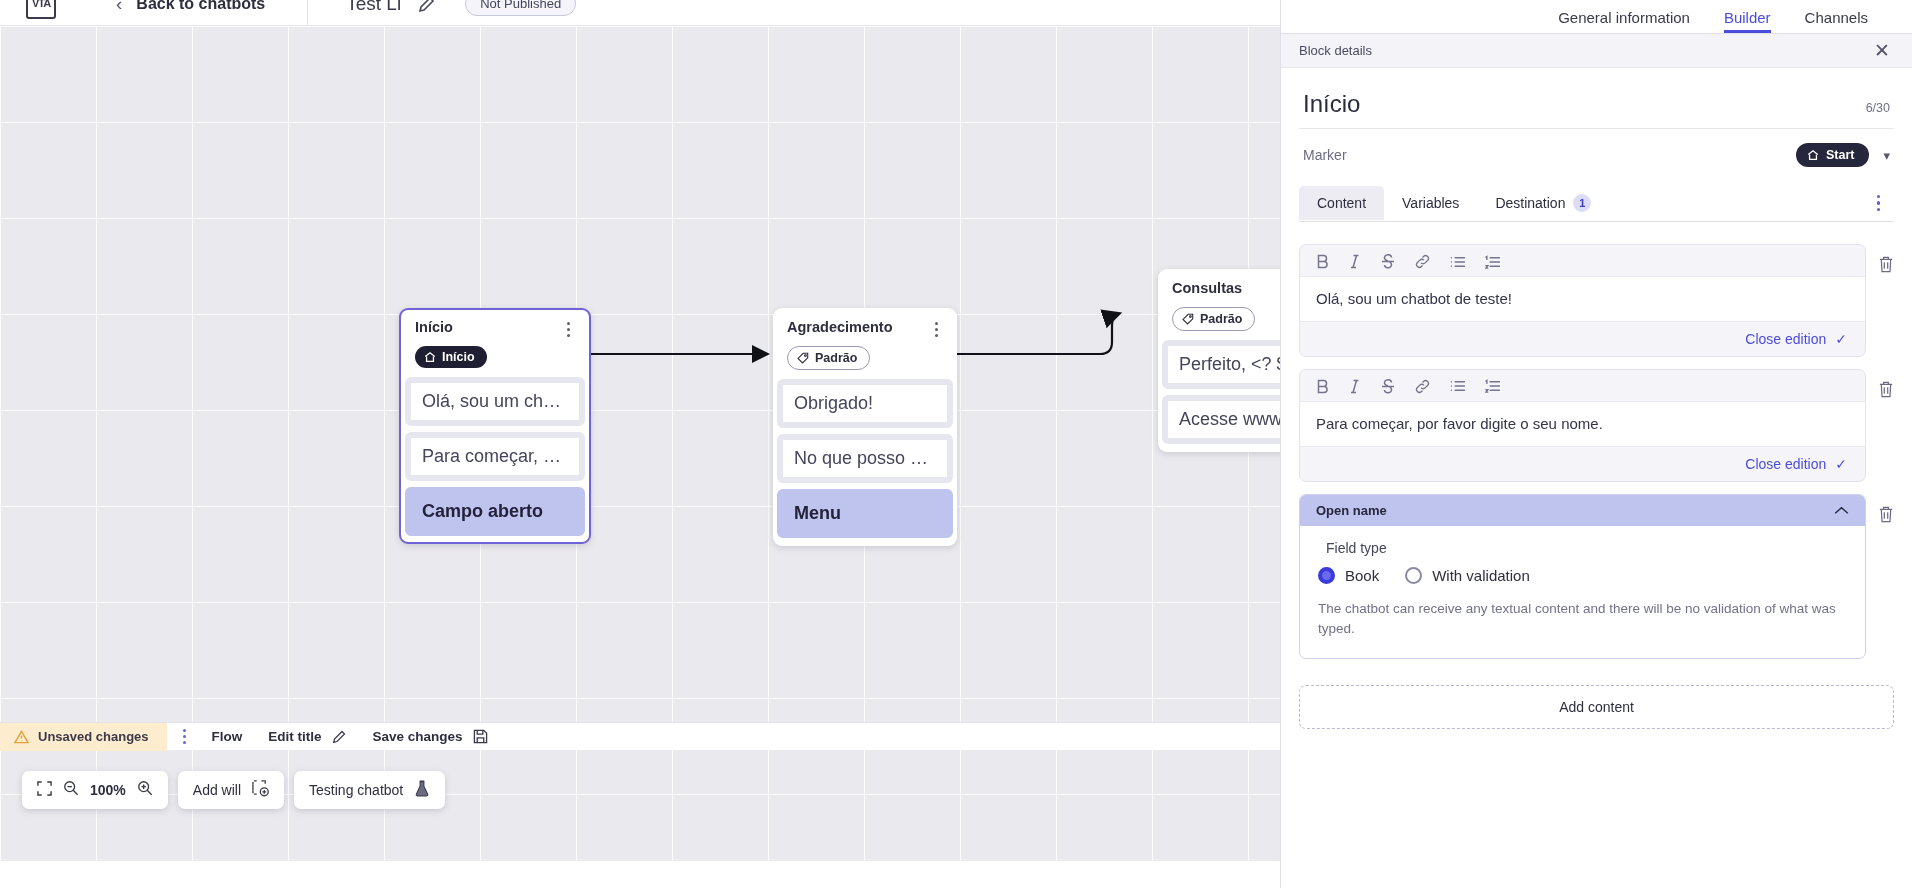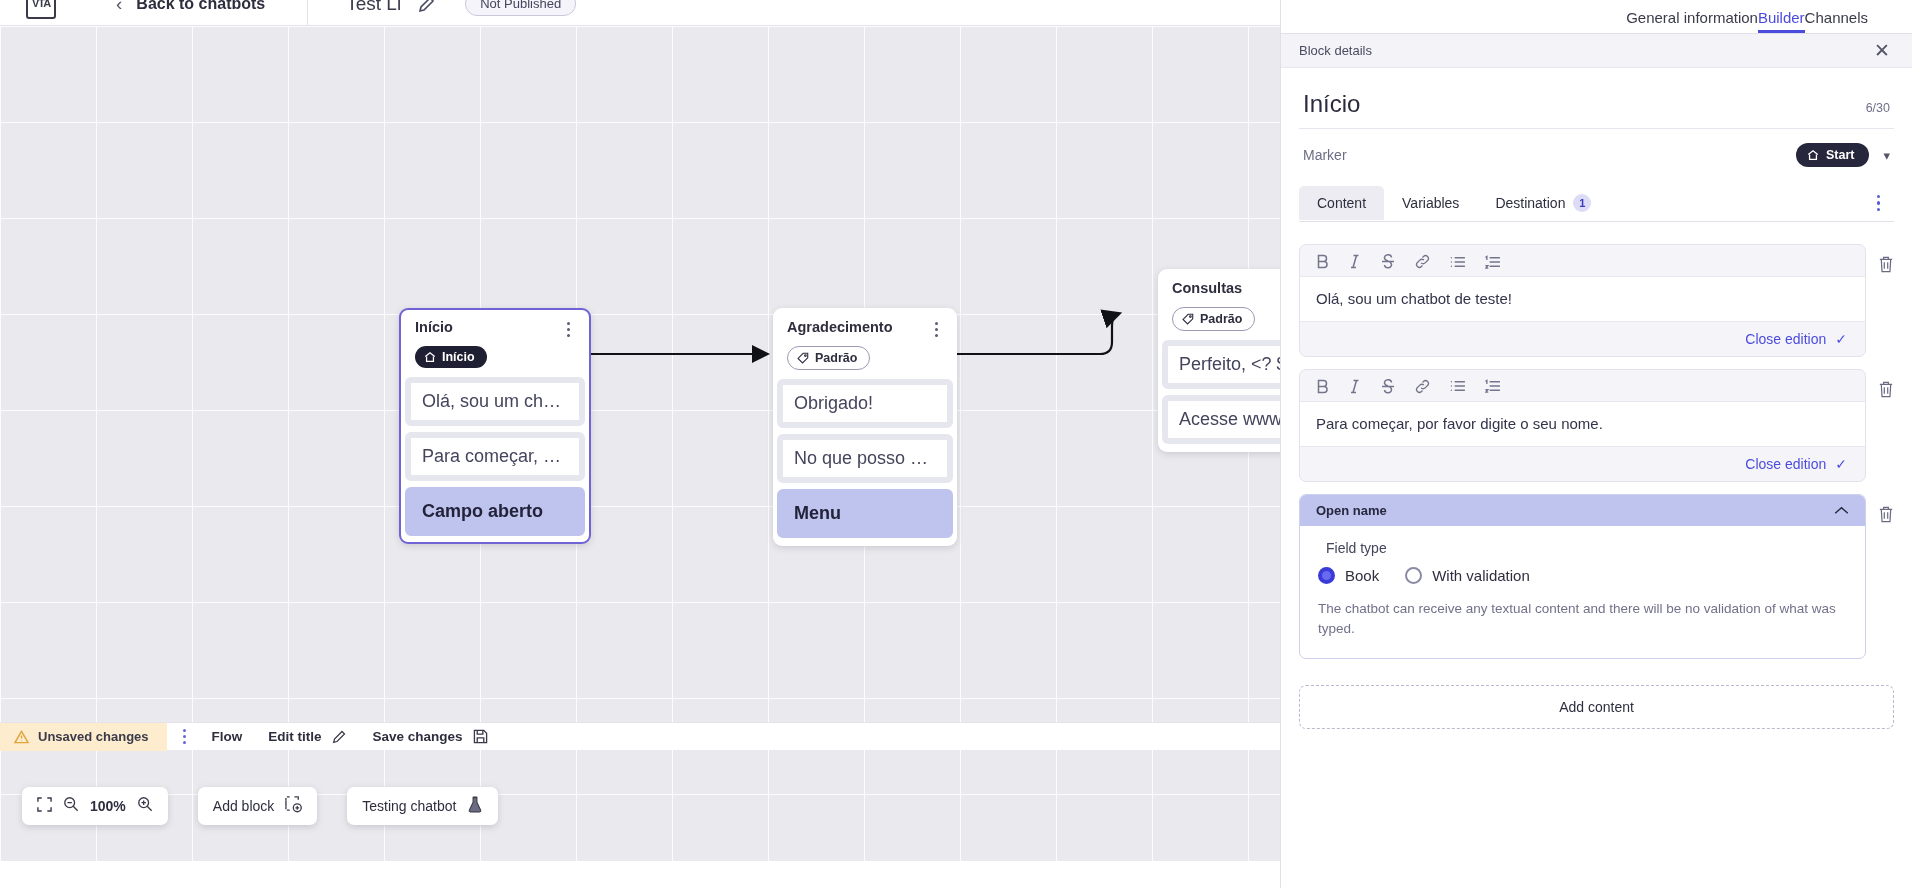--- a/index.html
+++ b/index.html
@@ -78,21 +78,21 @@
     padding: 8px 11px; font-size: 18px; color: #44445c;
     white-space: nowrap; overflow: hidden; text-overflow: ellipsis;
   }
   .row.plain { border-color: #e6e6ef; }
   .row.hl {
     background: #bfc4ef; border-color: #bfc4ef;
     font-weight: 700; color: #22223a;
   }
 
   
-  .toolbar { position: absolute; left: 22px; bottom: 36px; display: flex; gap: 30px; z-index: 6; justify-content: space-between; }
+  .toolbar { position: absolute; left: 22px; bottom: 52px; display: flex; gap: 10px; z-index: 6; justify-content: space-between; }
   .tb-group {
     background: #fff; border-radius: 7px; box-shadow: 0 2px 7px rgba(40,40,70,.18);
     height: 38px; display: flex; align-items: center; padding: 0 15px; gap: 11px;
   }
   .tb-label { font-size: 14px; color: #2e2e3f; font-weight: 400; white-space: nowrap; }
   .tb-zoomlabel { font-size: 14px; color: #2e2e3f; font-weight: 700; }
 
   
   .statusbar {
     position: absolute; left: 0; bottom: 0; width: 1560px; height: 28px;
@@ -112,21 +112,21 @@
   }
 
   
   .panel {
     position: absolute; top: 0; right: 0; width: 632px; height: 888px;
     background: #fff; border-left: 1px solid #e0e0ea;
     display: flex; flex-direction: column;
   }
   .panel-tabs {
     height: 34px; display: flex; align-items: flex-end; justify-content: flex-end;
-    padding: 0 44px 0 0; border-bottom: 1px solid #e0e0ea;
+    gap: 34px; padding: 0 44px 0 0; border-bottom: 1px solid #e0e0ea;
   }
   .ptab { font-size: 15px; color: #3a3a4a; padding-bottom: 7px; white-space: nowrap; }
   .ptab.active { color: #4b4bdd; font-weight: 400; box-shadow: inset 0 -3px 0 #4b4bdd; }
 
   .block-details {
     background: #f4f4f8; height: 34px; display: flex; align-items: center;
     padding: 0 22px 0 18px; border-bottom: 1px solid #e8e8ef;
   }
   .bd-label { flex: 1; font-size: 13px; color: #4a4a60; }
   .close-x { font-size: 19px; color: #55556a; line-height: 1; }
@@ -345,21 +345,21 @@
         </span>
         <span class="tb-zoomlabel">100%</span>
         <span>
           <svg width="16" height="16" viewBox="0 0 18 18" fill="none" stroke="#3a3a4a" stroke-width="1.5">
             <circle cx="7.5" cy="7.5" r="5.5"></circle>
               <path d="M11.5 11.5L16.5 16.5M5 7.5h5M7.5 5v5"></path>
           </svg>
         </span>
       </div>
       <div class="tb-group">
-        <span class="tb-label">Add block</span>
+        <span class="tb-label">Add will</span>
         <span>
           <svg width="17" height="17" viewBox="0 0 18 18" fill="none" stroke="#3a3a4a" stroke-width="1.4">
             <path d="M1 5V1h4M1 11v4h4M13 1h-3" stroke-dasharray="3 2"></path>
             <path d="M1 5v6M13 1h1v3"></path>
             <circle cx="13" cy="12.5" r="4.2"></circle>
               <path d="M13 10.5v4M11 12.5h4"></path>
           </svg>
         </span>
       </div>
       <div class="tb-group">

